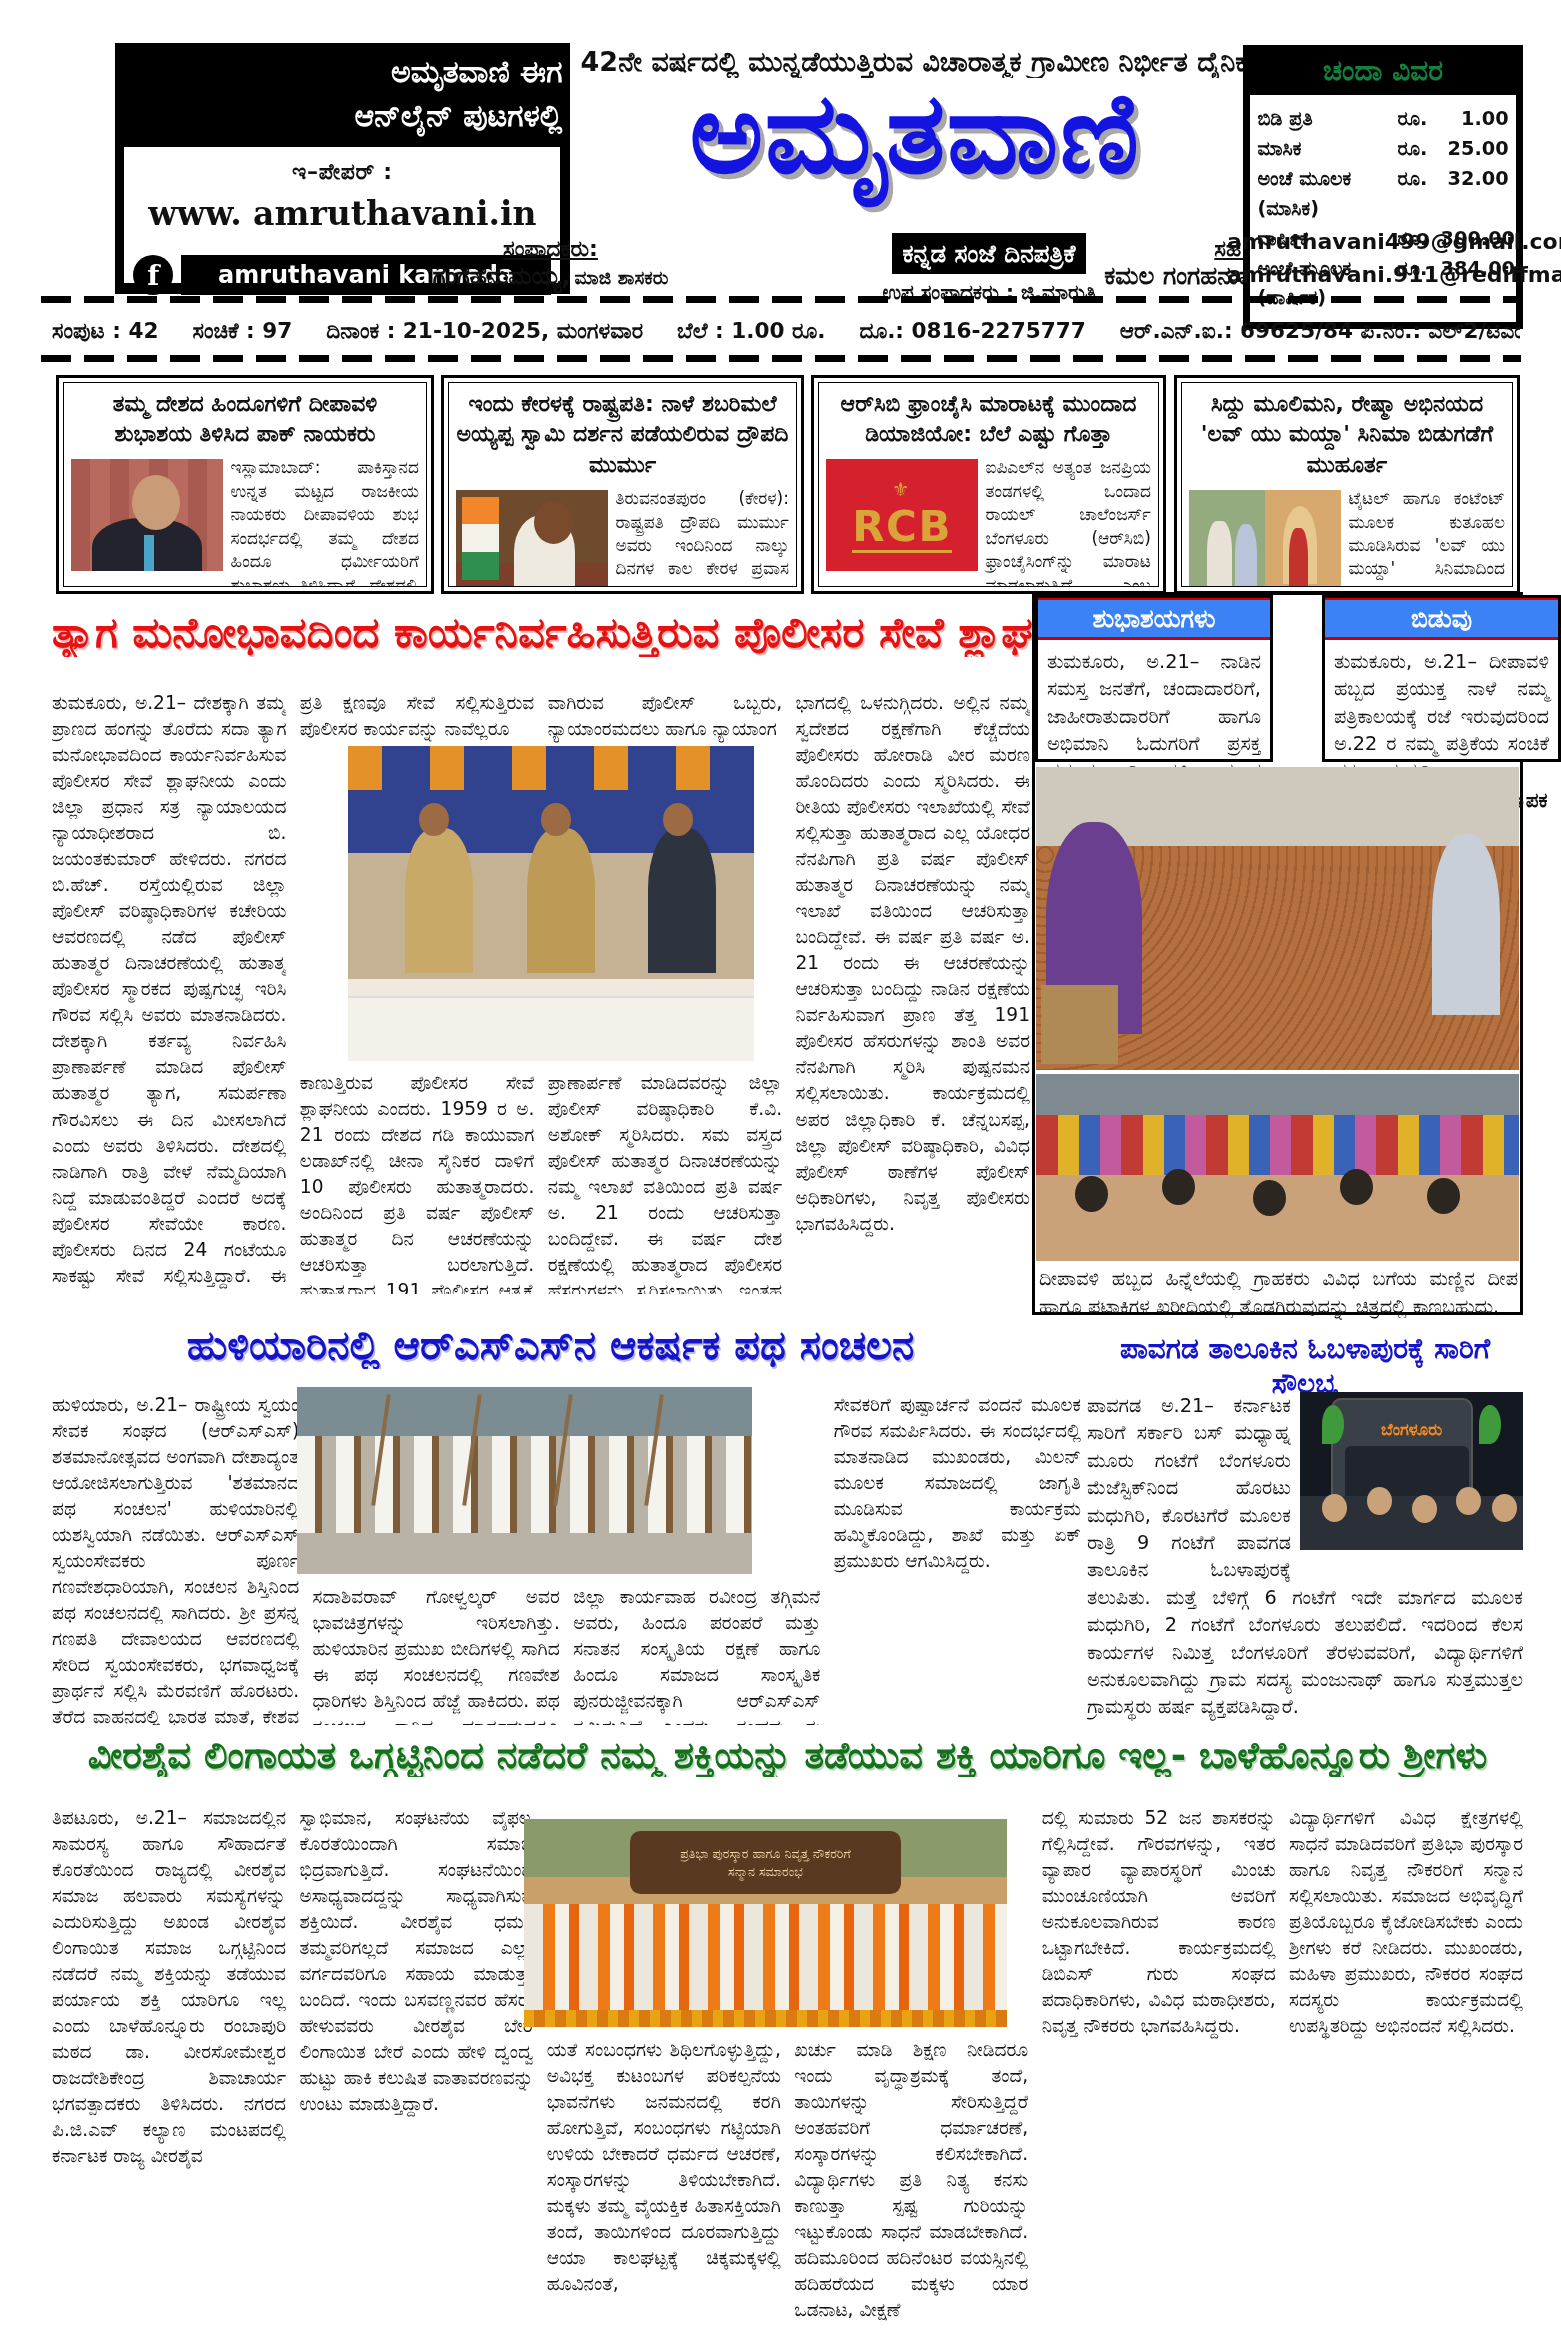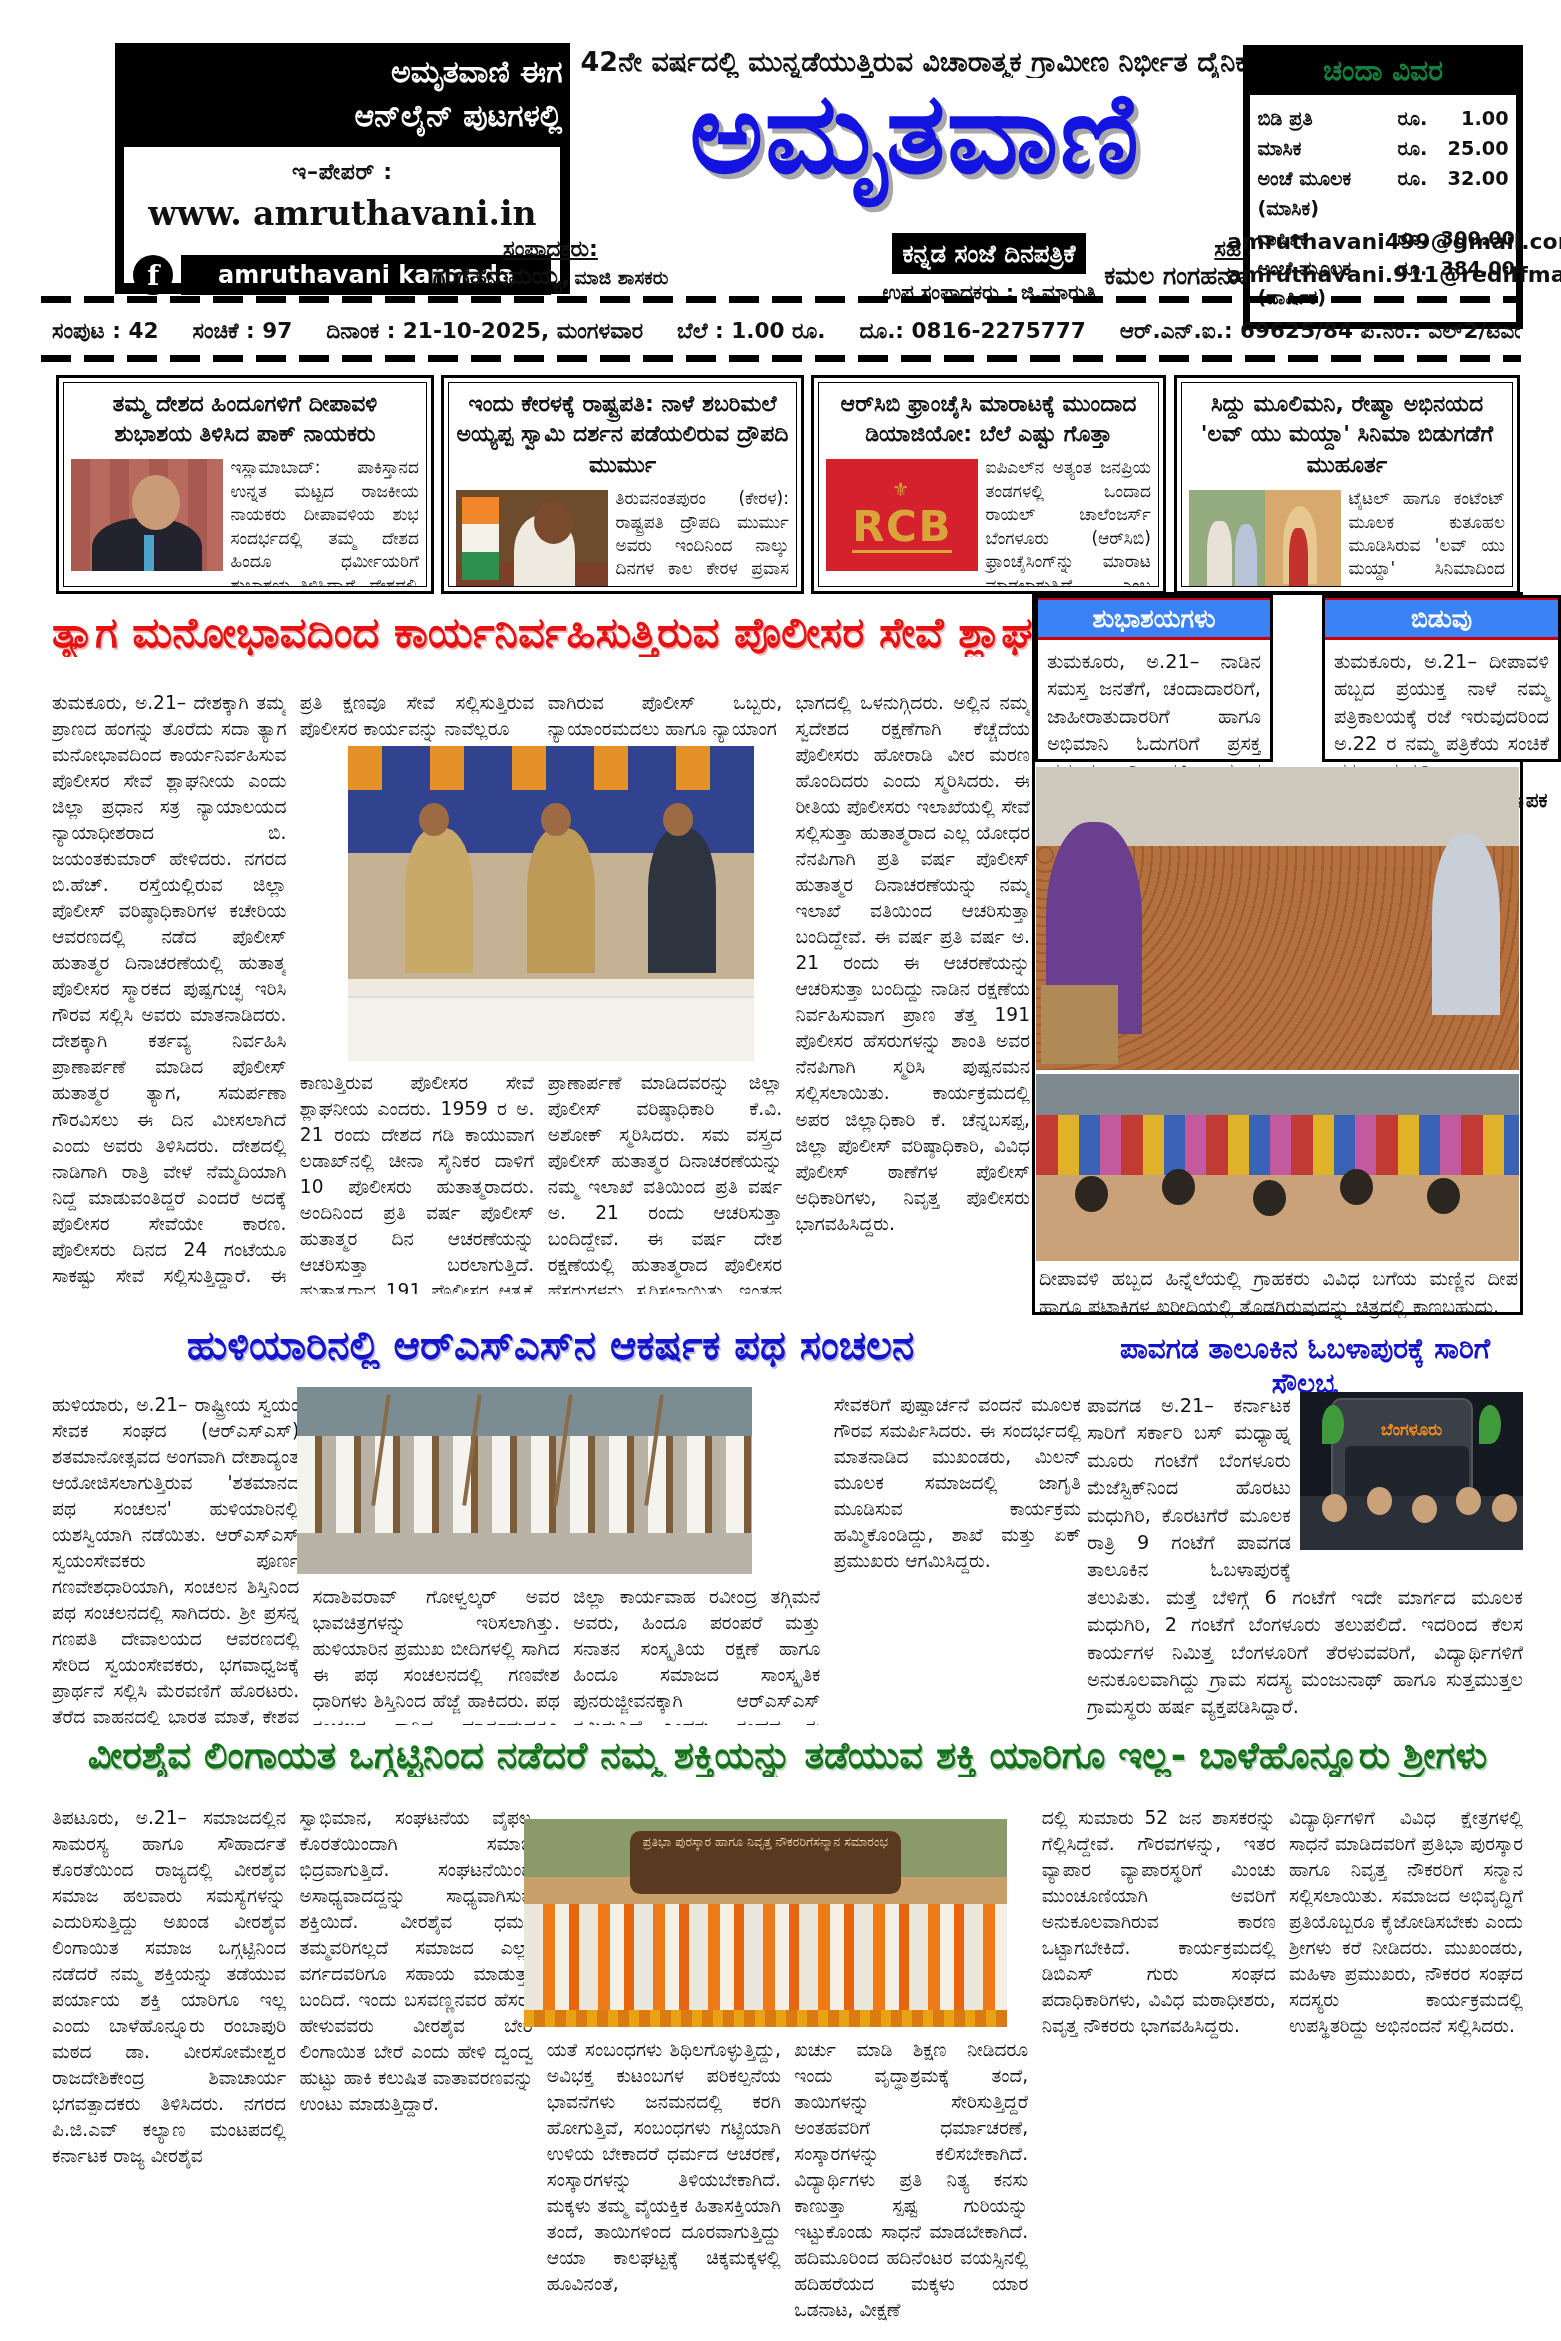--- a/index.html
+++ b/index.html
@@ -122,21 +122,21 @@
   .ph-bus { background:#141820; }
   .bus-body { position:absolute; left:14%; top:4%; width:62%; height:66%; background:#3a4048; border-radius:10.4px; border:2.2px solid #555; }
   .bus-roof { position:absolute; left:14%; top:4%; width:62%; height:10%; background:#a32424; border-radius:10.4px 10.4px 0 0; }
   .bus-led { position:absolute; left:0; top:18%; width:100%; text-align:center; color:#ff8c1a; font-size:16.4px; font-weight:bold; }
   .bus-glass { position:absolute; left:10%; top:34%; width:80%; height:52%; background:#20242c; border-radius:6px; }
   .bus-leaf { position:absolute; width:22px; height:39px; background:#3f9a3b; border-radius:50% 50% 50% 0; }
   .bus-crowd { position:absolute; bottom:0; left:0; width:100%; height:34%; background:#2a2f38; }
   .bus-head { position:absolute; width:25px; height:28px; border-radius:50%; background:#caa27a; }
 
   .ph-cer { background:linear-gradient(180deg,#8a9a6b 0 28%,#caa06a 28%); }
-  .cer-banner { position:absolute; left:22%; top:6%; width:56%; height:30%; background:#5a3921; border-radius:10.4px; color:#f2d9a8; font-size:12.6px; text-align:center; display:flex; flex-direction:row; justify-content:center; line-height:1.4; padding:1.5px; box-sizing:border-box;}
+  .cer-banner { position:absolute; left:22%; top:6%; width:56%; height:30%; background:#5a3921; border-radius:10.4px; color:#f2d9a8; font-size:12.6px; text-align:center; display:flex; flex-direction:column; justify-content:center; line-height:1.4; padding:1.5px; box-sizing:border-box;}
   .cer-people { position:absolute; bottom:7%; left:0; width:100%; height:52%;
                 background:repeating-linear-gradient(90deg,#ece7dc 0 19.3px,#ef7a18 19.3px 31px,#f5f0e6 31px 45px,#e8650f 45px 55px); }
   .cer-garland { position:absolute; bottom:0; left:0; width:100%; height:8%; background:repeating-linear-gradient(90deg,#e8a213 0 10.4px,#d97b10 10.4px 21px); }
 </style>
 </head>
 <body>
 
 <div class="page">
 
   <div class="abs online-box" style="left:115px; top:43px; width:440px;">

